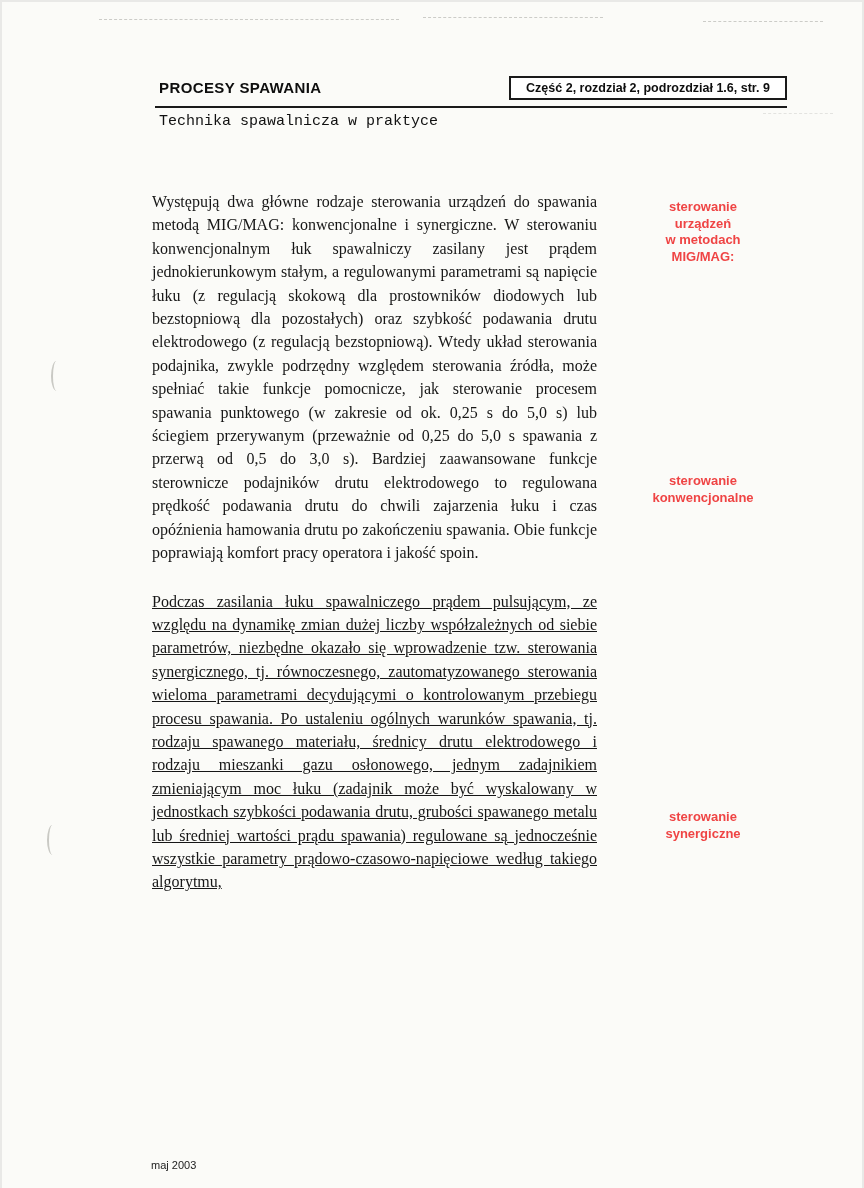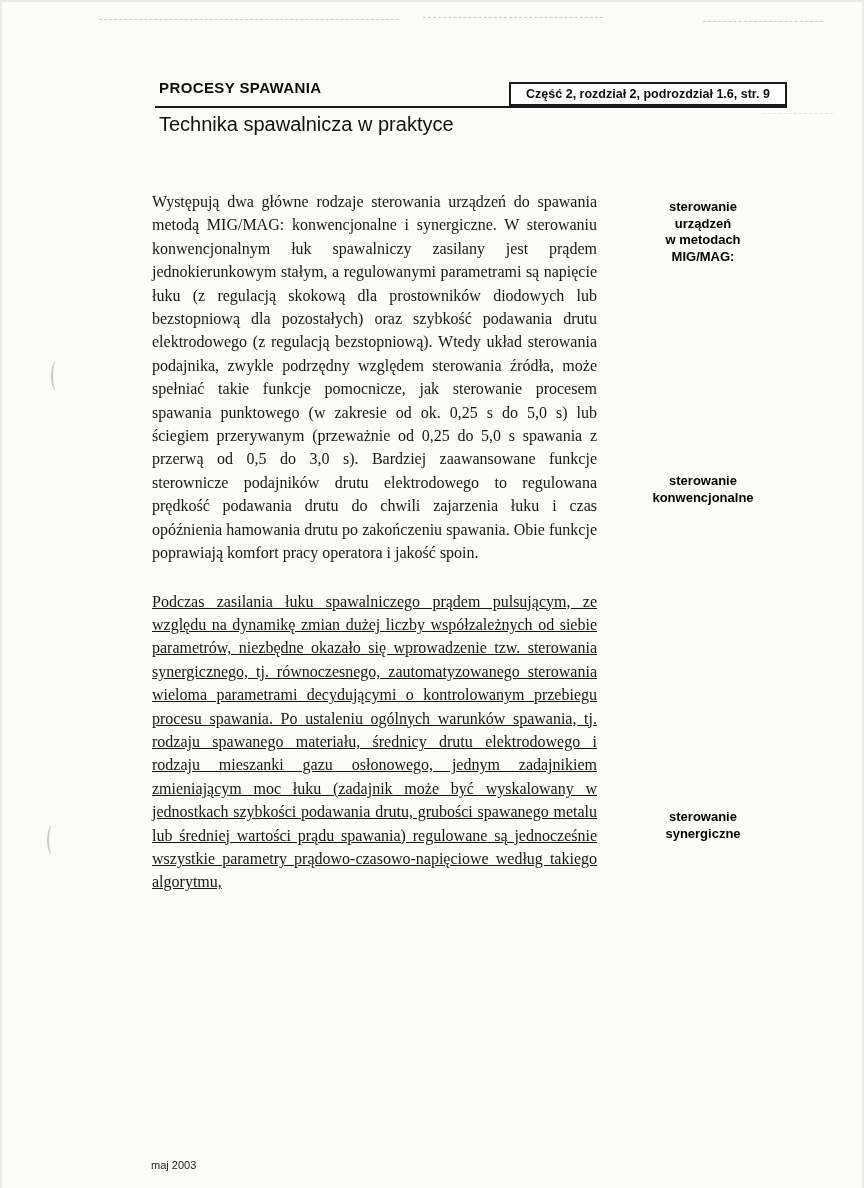--- a/index.html
+++ b/index.html
@@ -14,34 +14,34 @@
     color:#151515;
   }
 
   
   .header-title {
     position:absolute; left:156px; top:76px;
     font-family:"Liberation Sans", sans-serif;
     font-weight:bold; font-size:15px; letter-spacing:0.4px; color:#0e0e0e;
   }
   .header-box {
-    position:absolute; left:506px; top:79px; width:278px;
+    position:absolute; left:506px; top:73px; width:278px;
     border:2px solid #1a1a1a; background:#fff;
     padding:3px 4px;
     font-family:"Liberation Sans", sans-serif;
     font-weight:bold; font-size:12.5px; text-align:center; color:#0e0e0e;
   }
   .header-rule {
     position:absolute; left:152px; top:103px; width:632px; height:2px;
     background:#1a1a1a;
   }
   .subtitle-left {
     position:absolute; left:156px; top:110px;
-    font-family:Liberation Sans, sans-serif;
-    font-size:20px; color:#111;
+    font-family:Liberation Mono, monospace;
+    font-size:15px; color:#111;
   }
   .subtitle-right {
     position:absolute; right:80px; top:108px;
     text-align:right;
     font-family:"Liberation Sans", sans-serif;
     font-size:14.5px; line-height:19px; color:#111;
     white-space:pre-line;
   }
 
   
@@ -52,21 +52,21 @@
     color:#161616;
   }
   .body-col p + p { margin-top:25px;text-decoration:underline; }
 
   
   .margin-note {
     position:absolute; left:616px; width:168px;
     text-align:center;
     font-family:"Liberation Sans", sans-serif;
     font-weight:bold; font-size:13px; line-height:16.5px;
-    color:#000000;
+    color:#ef4444;
     white-space:pre-line;
   }
   .note-1 { top:196px; }
   .note-2 { top:470px; }
   .note-3 { top:806px; }
 
   
   .footer {
     position:absolute; left:148px; top:1156px;
     font-family:"Liberation Sans", sans-serif;

